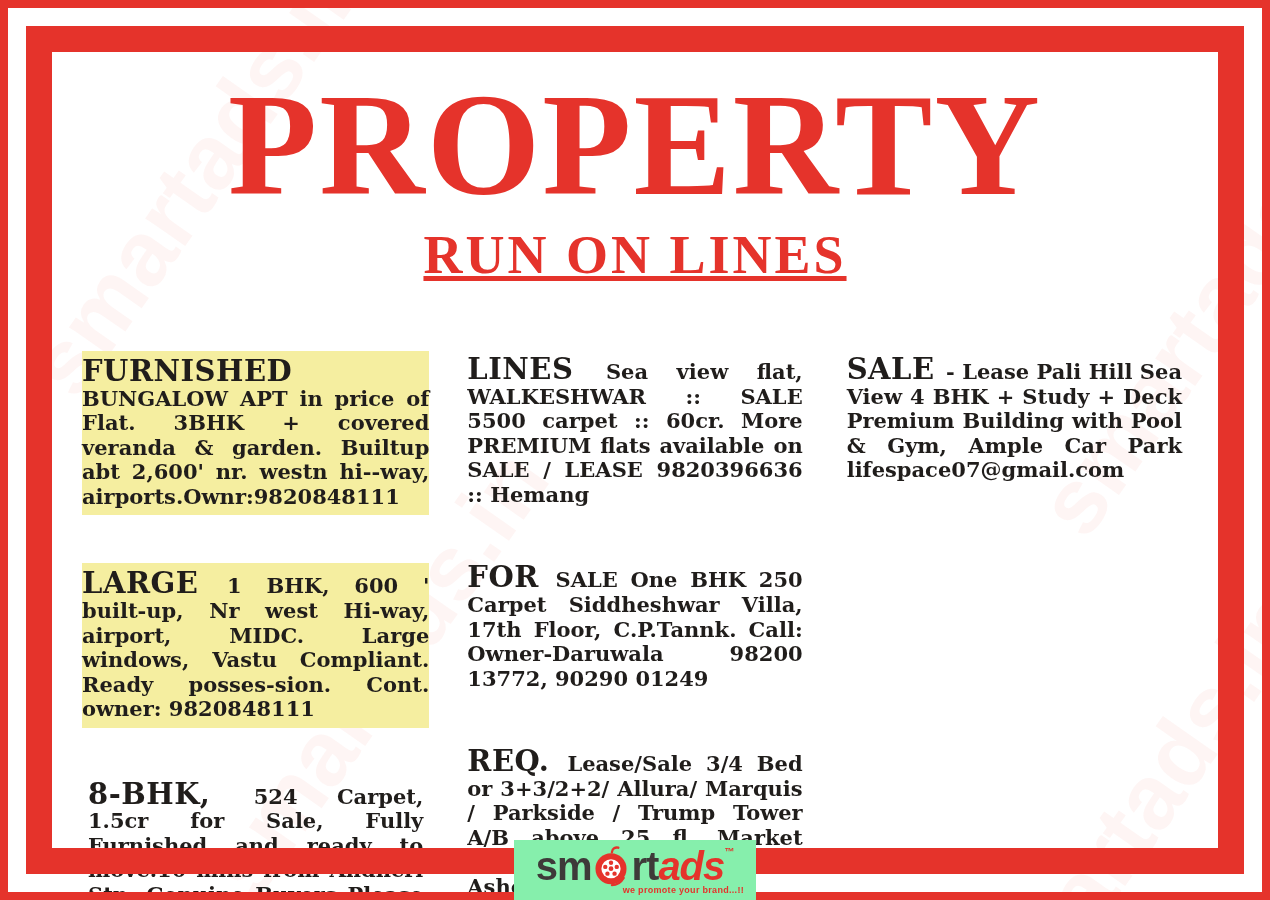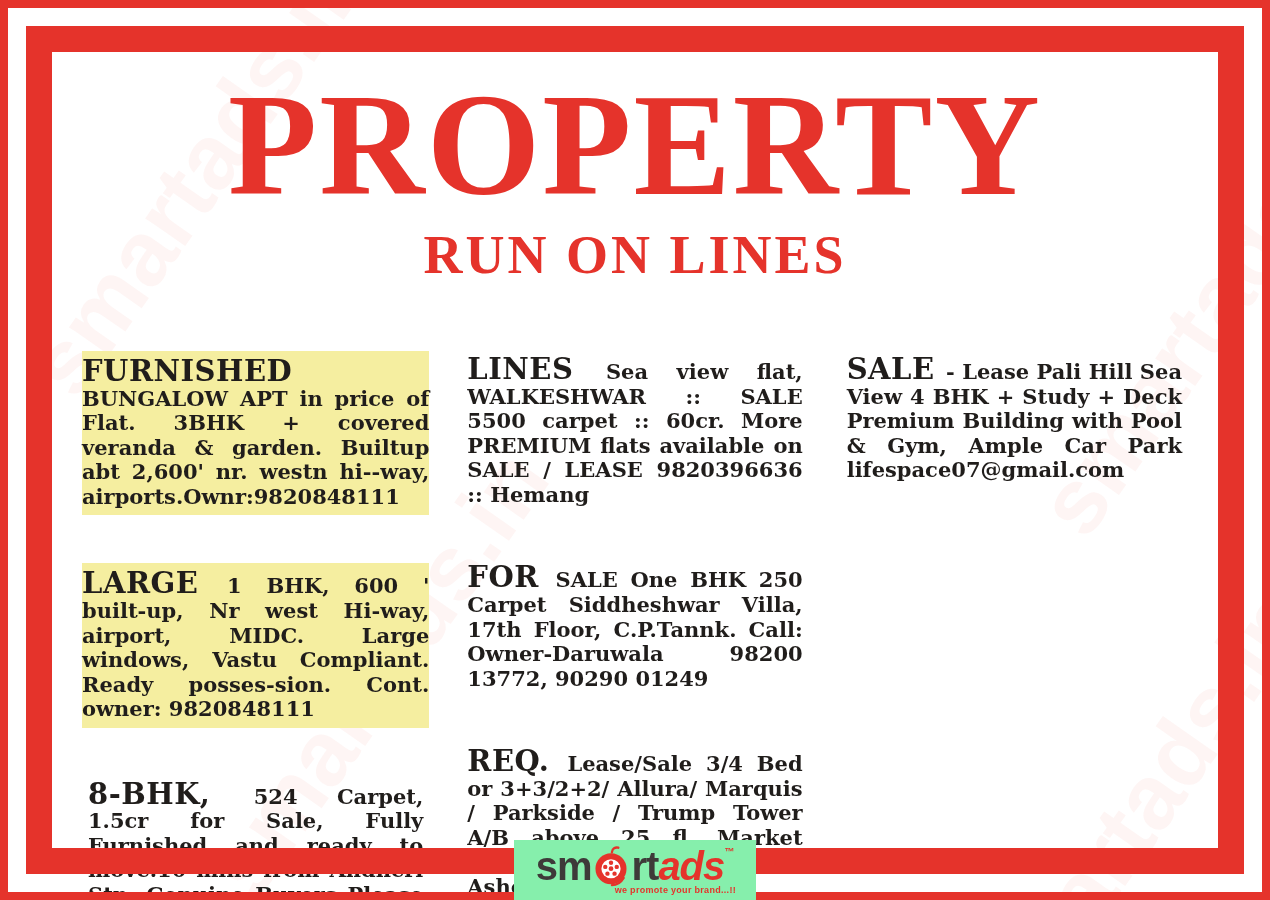--- a/index.html
+++ b/index.html
@@ -44,20 +44,21 @@
     font-size:146px;line-height:1;
     font-weight:bold;letter-spacing:2px;
     margin:6px 0 0 0;
   }
   .page-subtitle{
     text-align:center;
     color:var(--red);
     font-size:54px;line-height:1;
     font-weight:bold;letter-spacing:3px;
     margin:10px 0 0 0;
+    text-decoration:underline;
   }
   .ads-grid{
     margin-top:48px;
     display:grid;
     grid-template-columns:1fr 1fr 1fr;
     column-gap:32px;
     align-items:start;
   }
   .ads-column{display:flex;flex-direction:column;}
   .classified-ad{
@@ -89,21 +90,21 @@
     font-family:"Liberation Sans", sans-serif;
     font-weight:bold;font-size:40px;letter-spacing:-1px;
   }
   .logo-dark{color:#3e3a39;}
   .logo-red{color:var(--red);font-style:italic;}
   .logo-tm{font-size:10px;color:var(--red);align-self:flex-start;margin-top:2px;letter-spacing:0;}
   .reel{width:38px;height:42px;margin:0 1px;flex:0 0 auto;}
   .logo-tagline{
     font-family:"Liberation Sans", sans-serif;
     font-weight:bold;font-size:9px;color:var(--red);
-    align-self:flex-end;margin:-2px 20px 0 0;letter-spacing:0.3px;
+    align-self:flex-end;margin:-2px 12px 0 0;letter-spacing:0.3px;
   }
 </style>
 </head>
 <body>
 
 <div class="frame-outer"></div>
 <div class="frame-inner"></div>
 
 <span class="watermark" style="left:-60px;top:120px">smartads.in</span>
 <span class="watermark" style="left:950px;top:260px">smartads.in</span>

